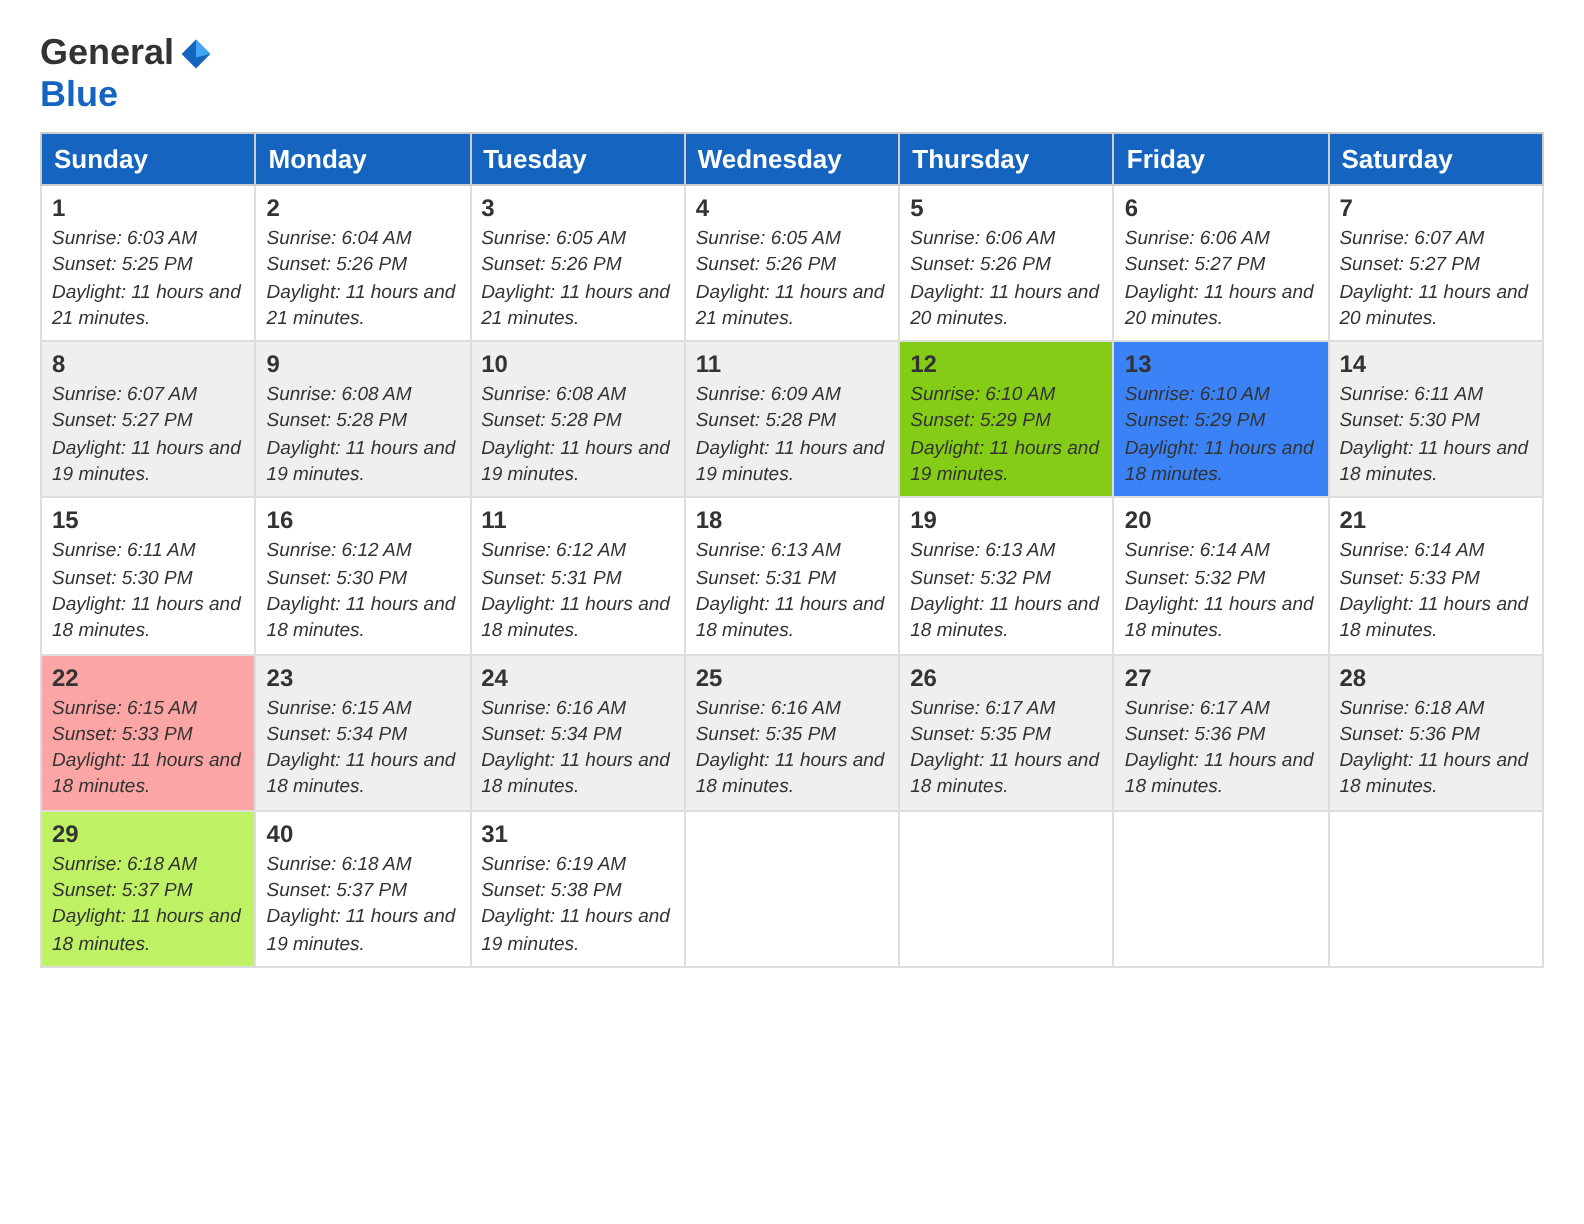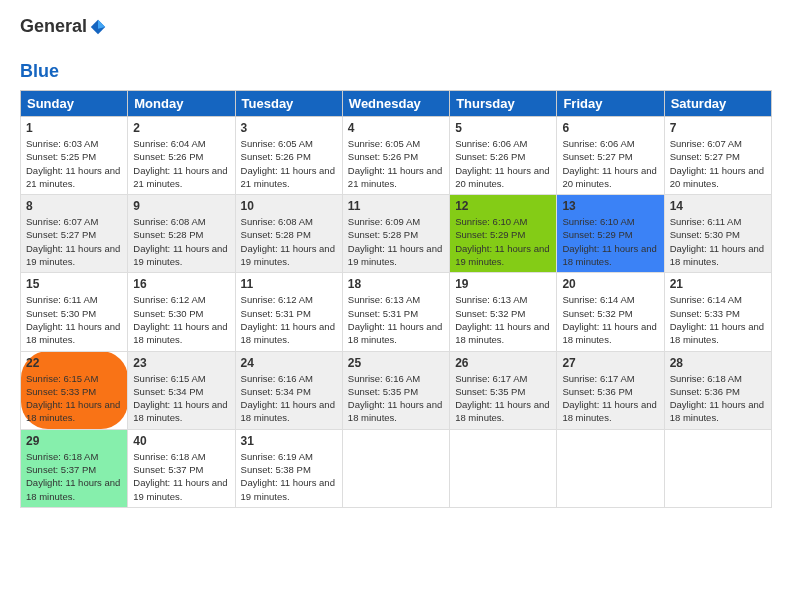--- a/index.html
+++ b/index.html
@@ -34,21 +34,20 @@
     }
     .logo-general {
       font-size: 18px;
       font-weight: bold;
       color: #333;
     }
     .logo-blue {
       font-size: 18px;
       font-weight: bold;
       color: #1565c0;
-      margin-top: 24px;
     }
     .logo-icon {
       width: 18px;
       height: 18px;
       margin-left: 2px;
     }
     .title-block {
       text-align: right;
     }
     .month-title {
@@ -93,20 +92,21 @@
     
     .calendar thead tr th { background: #1565c0; }
     .day-num {
       font-size: 12px;
       font-weight: bold;
       display: block;
       margin-bottom: 2px;
     }
     .day-info {
       line-height: 1.4;
+      font-style: italic;
     }
     .empty-cell {
       background: #fff !important;
     }
   </style>
 </head>
 <body>
 
 <div class="page">
   <div class="header">
@@ -265,21 +265,21 @@
 Daylight: 11 hours and 18 minutes.</div>
           </td>
           <td style="background: rgb(255, 255, 255);">
             <span class="day-num">21</span>
             <div class="day-info" style="white-space: pre-line;">Sunrise: 6:14 AM
 Sunset: 5:33 PM
 Daylight: 11 hours and 18 minutes.</div>
           </td>
         </tr>
         <tr>
-          <td style="background: #f97316; border-radius: 27px;">
+          <td style="background: #fca5a5;">
             <span class="day-num">22</span>
             <div class="day-info" style="white-space: pre-line;">Sunrise: 6:15 AM
 Sunset: 5:33 PM
 Daylight: 11 hours and 18 minutes.</div>
           </td>
           <td style="background: rgb(239, 239, 239);">
             <span class="day-num">23</span>
             <div class="day-info" style="white-space: pre-line;">Sunrise: 6:15 AM
 Sunset: 5:34 PM
 Daylight: 11 hours and 18 minutes.</div>
@@ -309,21 +309,21 @@
 Daylight: 11 hours and 18 minutes.</div>
           </td>
           <td style="background: rgb(239, 239, 239);">
             <span class="day-num">28</span>
             <div class="day-info" style="white-space: pre-line;">Sunrise: 6:18 AM
 Sunset: 5:36 PM
 Daylight: 11 hours and 18 minutes.</div>
           </td>
         </tr>
         <tr>
-          <td style="background: #86efac;">
+          <td style="background: #bef264;">
             <span class="day-num">29</span>
             <div class="day-info" style="white-space: pre-line;">Sunrise: 6:18 AM
 Sunset: 5:37 PM
 Daylight: 11 hours and 18 minutes.</div>
           </td>
           <td style="background: rgb(255, 255, 255);">
             <span class="day-num">40</span>
             <div class="day-info" style="white-space: pre-line;">Sunrise: 6:18 AM
 Sunset: 5:37 PM
 Daylight: 11 hours and 19 minutes.</div>

